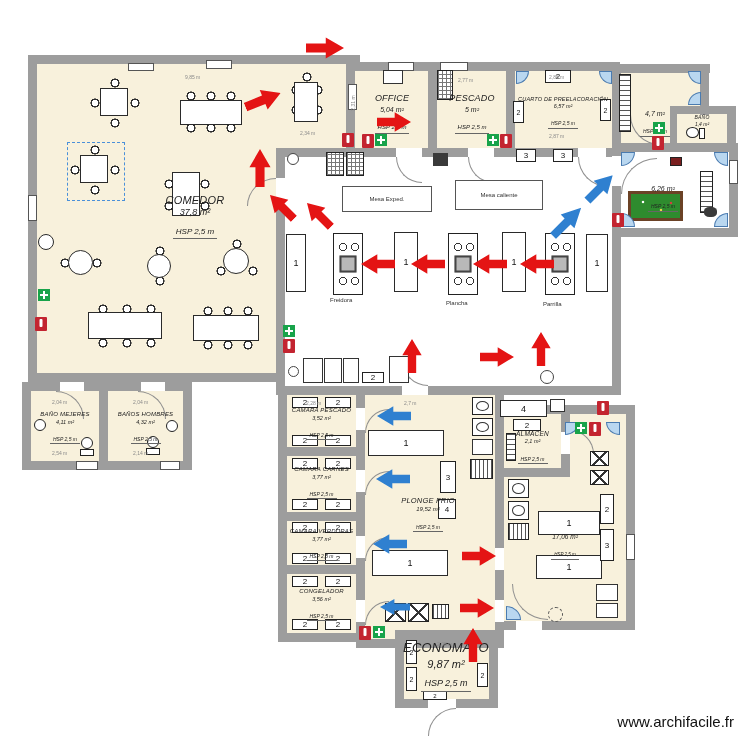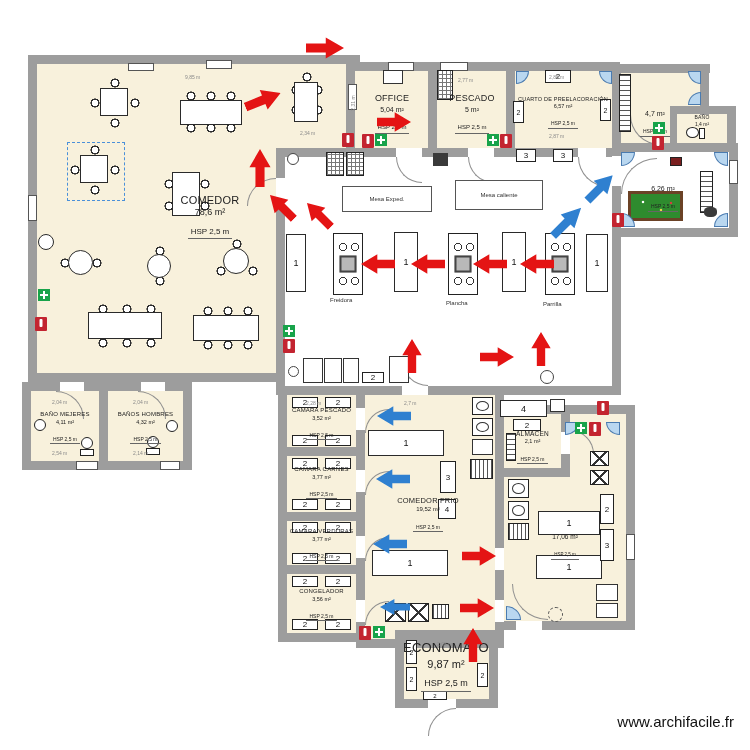--- a/index.html
+++ b/index.html
@@ -1,21 +1,21 @@
 <!DOCTYPE html>
 <html><head>
 <meta charset="utf-8">
 <style>
   html,body{margin:0;padding:0;background:#fff;}
   #plan{position:relative;width:750px;height:750px;background:#fff;overflow:hidden;font-family:"Liberation Sans",sans-serif;}
   .wall{position:absolute;background:#9d9d9d;}
   .fill{position:absolute;}
   .cream{background:#f8f1dc;}
   .whitefl{background:#fff;}
-  .rl{position:absolute;text-align:center;color:#222;line-height:1.3;pointer-events:none;z-index:30;}
+  .rl{position:absolute;text-align:center;color:#222;line-height:1.3;pointer-events:none;z-index:30;font-style:italic;}
   .rl .nm{display:block;letter-spacing:.2px;white-space:nowrap;}
   .rl .ar{display:block;}
   .rl .hs{display:inline-block;border-bottom:1px solid #666;padding:0 3px 1px;}
   .nlab{position:absolute;background:#fff;border:1.3px solid #222;color:#111;display:flex;align-items:center;justify-content:center;font-size:8px;z-index:25;box-sizing:border-box;}
   .tbl{position:absolute;background:#fff;border:1.4px solid #2a2a2a;box-sizing:border-box;z-index:20;display:flex;align-items:center;justify-content:center;font-size:9px;color:#111;}
   .round{border-radius:50%;}
   .grp{position:absolute;background-repeat:no-repeat;z-index:15;}
   .arr{position:absolute;background:#e41414;clip-path:polygon(0 31%,52% 31%,52% 6%,100% 50%,52% 94%,52% 69%,0 69%);z-index:50;}
   .arr.b{background:#2f80d0;}
   .arc{position:absolute;box-sizing:border-box;z-index:18;}
@@ -167,23 +167,23 @@
   <div class="win" style="left:206px;top:60px;width:26px;height:9px;"></div>
   <div class="win" style="left:28px;top:195px;width:9px;height:26px;"></div>
   <div class="win" style="left:348px;top:84px;width:9px;height:26px;"></div>
   <div class="win" style="left:388px;top:62px;width:26px;height:9px;"></div>
   <div class="win" style="left:440px;top:62px;width:28px;height:9px;"></div>
   <div class="win" style="left:76px;top:461px;width:22px;height:9px;"></div>
   <div class="win" style="left:160px;top:461px;width:20px;height:9px;"></div>
   <div class="win" style="left:626px;top:534px;width:9px;height:26px;"></div>
   <div class="win" style="left:729px;top:160px;width:9px;height:24px;"></div>
 
-  <div class="rl" style="left:145px;top:193px;width:130px;">
+  <div class="rl" style="left:130px;top:193px;width:130px;">
     <span class="nm" style="font-size:11px;">COMEDOR</span>
-    <span class="ar" style="font-size:9px;">78,6 m²</span>
+    <span class="ar" style="font-size:9px;">37,8 m²</span>
     <span class="hs" style="font-size:8px;">HSP 2,5 m</span>
   </div>
   <div class="rl" style="left:352px;top:93px;width:80px;">
     <span class="nm" style="font-size:9px;">OFFICE</span>
     <span class="ar" style="font-size:7px;">5,04 m²</span>
     <span class="hs" style="font-size:6px;">HSP 2,5 m</span>
   </div>
   <div class="rl" style="left:432px;top:93px;width:80px;">
     <span class="nm" style="font-size:9px;">PESCADO</span>
     <span class="ar" style="font-size:7px;">5 m²</span>
@@ -230,21 +230,21 @@
     <span class="nm" style="font-size:6px;">CAMARA VERDURAS</span>
     <span class="ar" style="font-size:5.5px;">3,77 m²</span>
     <span class="hs" style="font-size:5px;">HSP 2,5 m</span>
   </div>
   <div class="rl" style="left:288px;top:588px;width:67px;">
     <span class="nm" style="font-size:6px;">CONGELADOR</span>
     <span class="ar" style="font-size:5.5px;">3,56 m²</span>
     <span class="hs" style="font-size:5px;">HSP 2,5 m</span>
   </div>
   <div class="rl" style="left:386px;top:496px;width:84px;">
-    <span class="nm" style="font-size:7.5px;">COMEDOR FRIO</span>
+    <span class="nm" style="font-size:7.5px;">PLONGE FRIO</span>
     <span class="ar" style="font-size:6px;">19,52 m²</span>
     <span class="hs" style="font-size:5px;">HSP 2,5 m</span>
   </div>
   <div class="rl" style="left:504px;top:430px;width:57px;">
     <span class="nm" style="font-size:6.5px;">ALMACEN</span>
     <span class="ar" style="font-size:5.5px;">2,1 m²</span>
     <span class="hs" style="font-size:5px;">HSP 2,5 m</span>
   </div>
   <div class="rl" style="left:534px;top:533px;width:62px;">
     <span class="ar" style="font-size:6.5px;">17,06 m²</span>

